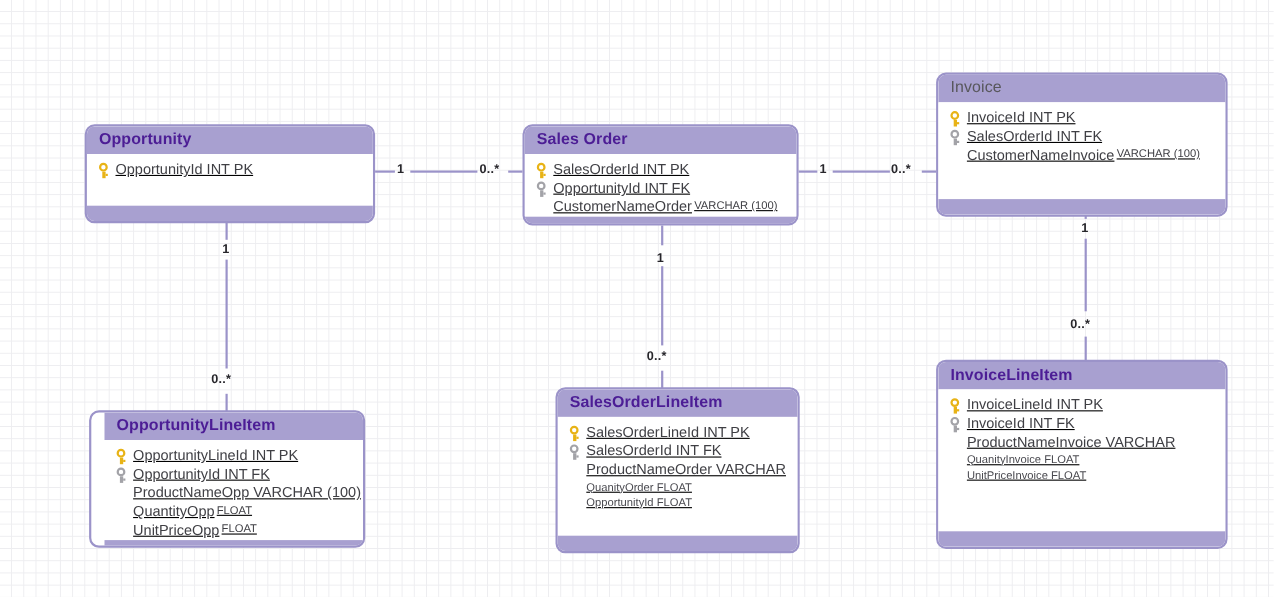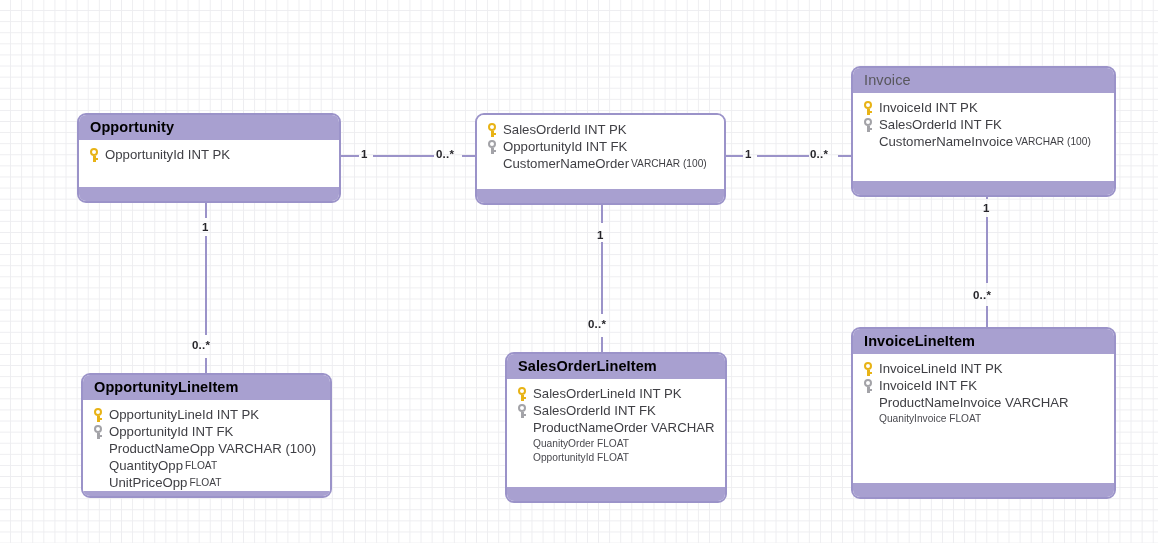--- a/index.html
+++ b/index.html
@@ -31,21 +31,21 @@
     box-sizing: border-box;
     background: #ffffff;
     border: 2px solid #9b93c9;
     border-radius: 9px;
     overflow: hidden;
     display: flex;
     flex-direction: column;
   }
   .entity-header {
     background: #a8a0d0;
-    color: #000000;
+    color: #4c1d95;
     font-size: 14.5px;
     font-weight: bold;
     letter-spacing: 0.1px;
     padding: 4px 0 4px 11px;
     line-height: 17px;
     flex: 0 0 auto;
   }
   .entity-header.dark-title {
     color: #58575c;
     font-weight: normal;
@@ -56,23 +56,24 @@
     padding: 6px 6px 0 8px;
   }
   .entity-footer {
     flex: 0 0 auto;
     height: 14px;
     background: #a8a0d0;
   }
 
   .attr-row {
     display: flex;
-    align-items: flex-end;
+    align-items: center;
     line-height: 16.5px;
     white-space: nowrap;
+    text-decoration: underline;
   }
   .attr-icon {
     width: 16px;
     flex: 0 0 16px;
     height: 16px;
     position: relative;
     margin-top: 1px;
   }
   .attr-text {
     font-size: 13.2px;
@@ -193,20 +194,21 @@
         <span class="attr-text">OpportunityId INT PK</span>
       </div>
       <div class="attr-row">
         <span class="attr-icon"></span>
       </div>
     </div>
     <div class="entity-footer"></div>
   </div>
 
   <div class="entity" style="left:475px; top:113px; width:251px; height:92px;">
+    <div class="entity-header">Sales Order</div>
     <div class="entity-body">
       <div class="attr-row">
         <span class="attr-icon">
             <span class="key"></span>
           </span>
         <span class="attr-text">SalesOrderId INT PK</span>
       </div>
       <div class="attr-row">
         <span class="attr-icon">
             <span class="key fk"></span>
@@ -239,21 +241,21 @@
       </div>
       <div class="attr-row">
         <span class="attr-icon"></span>
         <span class="attr-text">CustomerNameInvoice</span>
         <span class="attr-text suffix-small"> VARCHAR (100)</span>
       </div>
     </div>
     <div class="entity-footer"></div>
   </div>
 
-  <div class="entity" style="left:81px; top:373px; width:251px; height:125px;">
+  <div class="entity" style="left:81px; top:373px; width:251px; height:125px;padding-left:12px;">
     <div class="entity-header">OpportunityLineItem</div>
     <div class="entity-body">
       <div class="attr-row">
         <span class="attr-icon">
             <span class="key"></span>
           </span>
         <span class="attr-text">OpportunityLineId INT PK</span>
       </div>
       <div class="attr-row">
         <span class="attr-icon">
@@ -326,17 +328,21 @@
         <span class="attr-text">InvoiceId INT FK</span>
       </div>
       <div class="attr-row">
         <span class="attr-icon"></span>
         <span class="attr-text">ProductNameInvoice VARCHAR</span>
       </div>
       <div class="attr-row small-row">
         <span class="attr-icon" style="height:13px;"></span>
         <span class="attr-text small">QuanityInvoice FLOAT</span>
       </div>
+      <div class="attr-row small-row">
+        <span class="attr-icon" style="height:13px;"></span>
+        <span class="attr-text small">UnitPriceInvoice FLOAT</span>
+      </div>
     </div>
     <div class="entity-footer"></div>
   </div>
 
 </div>
 
 </body></html>

